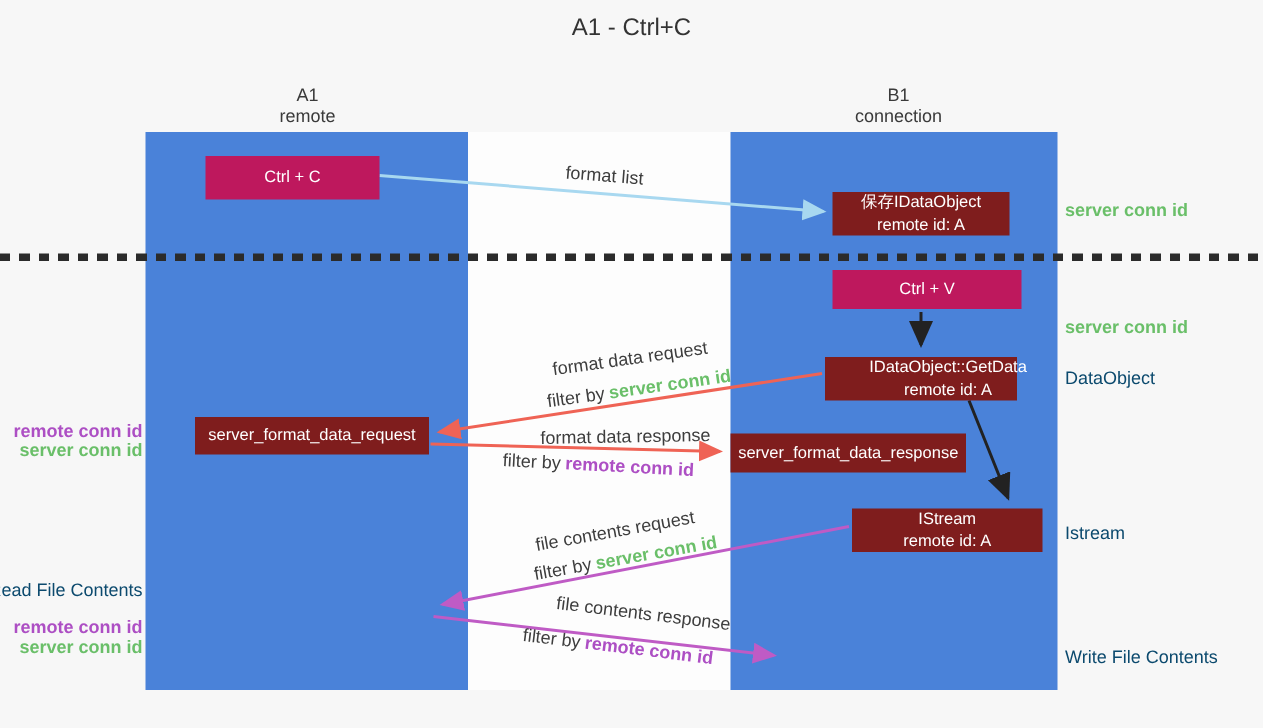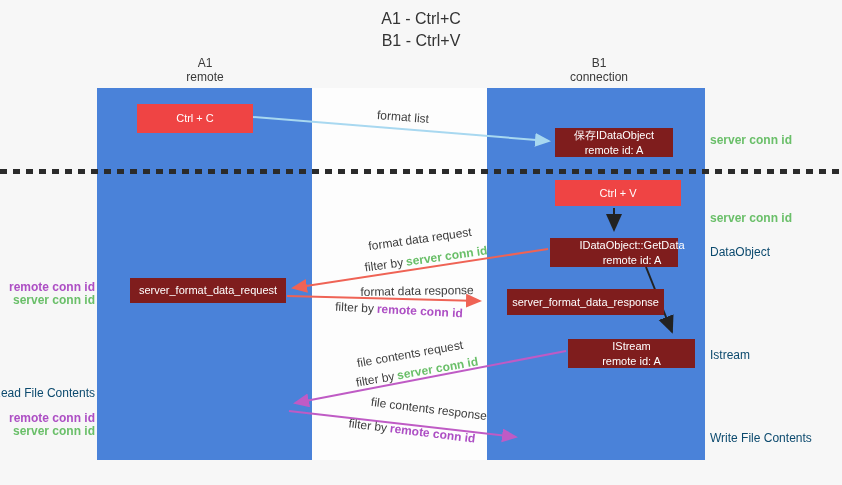--- a/index.html
+++ b/index.html
@@ -21,29 +21,29 @@
   .lane-header.right { left:539px; }
 
   .dashed-line { position:absolute; left:0; top:169px; width:842px; height:5px; z-index:2;
     background:repeating-linear-gradient(to right, #2b2b2b 0 7px, transparent 7px 13px); }
 
   .arrows { position:absolute; left:0; top:0; z-index:2; }
 
   .node { position:absolute; display:flex; flex-direction:column; align-items:center;
           justify-content:center; color:#fff; font-size:11px; line-height:1.3;
           text-align:center; z-index:3; white-space:nowrap; }
-  .node.green  { background:#ef4444;text-align:center; }
+  .node.green  { background:#be185d;text-align:center; }
   .node.orange { background:#7f1d1d; }
 
   .n-ctrl-c      { left:137px; top:104px; width:116px; height:29px; }
   .n-save        { left:555px; top:128px; width:118px; height:29px; }
   .n-ctrl-v      { left:555px; top:180px; width:126px; height:26px; }
   .n-getdata     { left:550px; top:238px; width:128px; height:29px;padding-left:36px; }
   .n-format-req  { left:130px; top:278px; width:156px; height:25px; }
-  .n-format-resp { left:487px; top:289px; width:157px; height:26px;margin-left:20px; }
+  .n-format-resp { left:487px; top:289px; width:157px; height:26px; }
   .n-istream     { left:568px; top:339px; width:127px; height:29px; }
   .n-file-req    { left:128px; top:393px; width:160px; height:26px; }
   .n-file-resp   { left:523px; top:426px; width:161px; height:26px; }
 
   .side-label { position:absolute; font-size:12px; color:#0c4a6e; white-space:nowrap; z-index:3; }
   .side-label.rt { left:710px; }
   .side-label.lt { right:747px; text-align:right; }
   .conn-green  { color:#6abf69; font-weight:bold; }
   .conn-purple { color:#ad4fc4; font-weight:bold; }
 
@@ -53,21 +53,20 @@
 </style>
 </head>
 <body>
 
 <div class="canvas">
 
   <div class="center-strip"></div>
 
   <div class="title">
     <div>A1 - Ctrl+C</div>
-    <div>B1 - Ctrl+V</div>
   </div>
 
   <div class="lane-header left">
     <div>A1</div>
     <div>remote</div>
   </div>
   <div class="lane-header right">
     <div>B1</div>
     <div>connection</div>
   </div>

